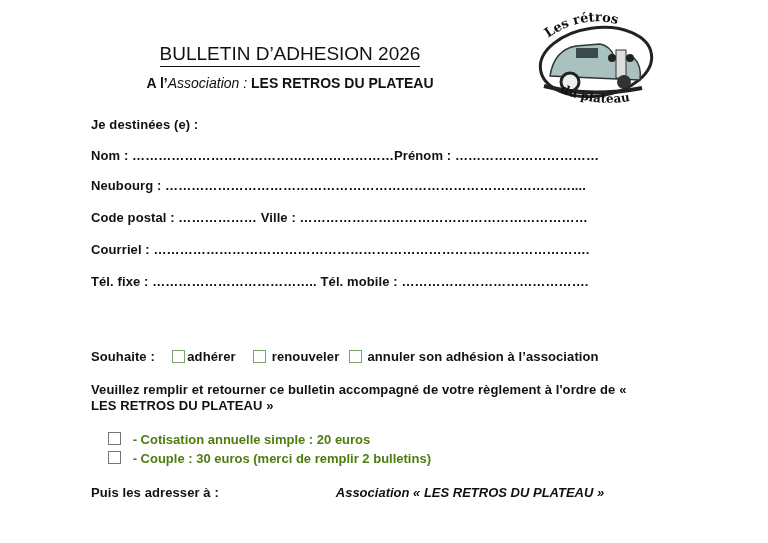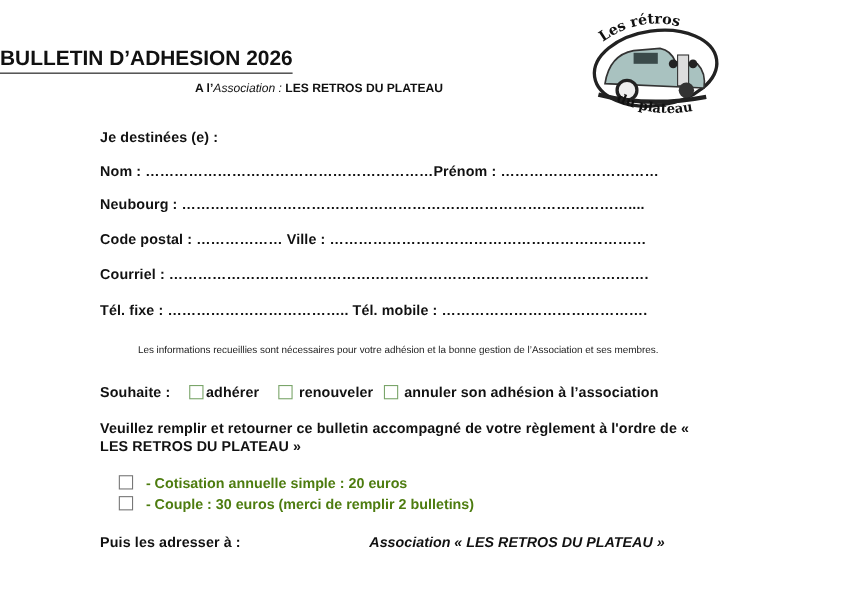--- a/index.html
+++ b/index.html
@@ -1,21 +1,21 @@
 <!DOCTYPE html>
 <html><head>
 <meta charset="utf-8">
 <style>
   html, body { margin:0; padding:0; background:#ffffff; }
   body { width:768px; height:543px; position:relative; overflow:hidden;
          font-family:"Liberation Sans", sans-serif; color:#111; }
   .abs { position:absolute; }
-  .title { left:0; width:580px; top:43px; text-align:left;font-weight:bold; }
+  .title { left:0; width:580px; top:43px; text-align:center; }
   .title span { font-size:19px; border-bottom:1.5px solid #111; padding-bottom:2px; }
-  .subtitle { left:0; width:580px; top:75px; text-align:center; font-size:11px; font-weight:bold; }
+  .subtitle { left:0; width:580px; top:75px; text-align:center; font-size:14px; font-weight:bold; }
   .subtitle .it { font-style:italic; font-weight:normal; }
   .row { left:91px; font-size:13px; font-weight:bold; white-space:nowrap; letter-spacing:0.1px; }
   .notice { left:82px; width:560px; text-align:center; font-size:9px; line-height:11px; color:#222; }
   .cb { display:inline-block; width:11px; height:11px; border:1.3px solid #7aa56a; vertical-align:-2px; margin-right:2px; }
   .cb2 { display:inline-block; width:11px; height:11px; border:1.3px solid #777; vertical-align:-1px; }
   .blue { color:#4d7c0f; font-weight:bold; font-size:13px; }
   .addr { font-size:13px; font-weight:bold; font-style:italic; text-align:center; }
   .logo { left:530px; top:6px; width:130px; height:108px; }
 </style>
 </head>
@@ -60,21 +60,20 @@
   <span>Code postal : </span><span>……………… </span><span>Ville : </span><span>…………………………………………………………</span>
 </div>
 <div class="abs row" style="top:242px">
   <span>Courriel : </span><span>……………………………………………………………………………………….</span>
 </div>
 <div class="abs row" style="top:274px">
   <span>Tél. fixe : </span><span>……………………………….. </span><span>Tél. mobile : </span><span>…………………………………….</span>
 </div>
 
 <div class="abs notice" style="top:313px">
-  <div>Les informations recueillies sont nécessaires pour votre adhésion et la bonne gestion de l’Association et ses membres.</div>
 </div>
 
 <div class="abs row" style="top:349px">
   <span>Souhaite :</span>
   <span style="display:inline-block;width:10px"></span>
   <span class="cb"></span><span>adhérer</span>
   <span style="display:inline-block;width:10px"></span>
   <span class="cb"></span> <span>renouveler</span>
   <span style="display:inline-block;width:2px"></span>
   <span class="cb"></span> <span>annuler son adhésion à l’association</span>

